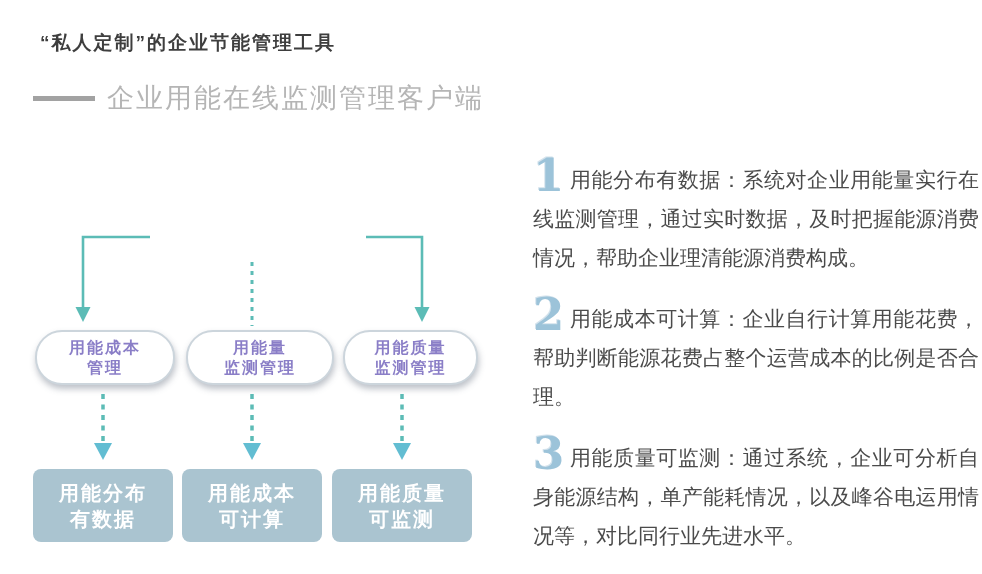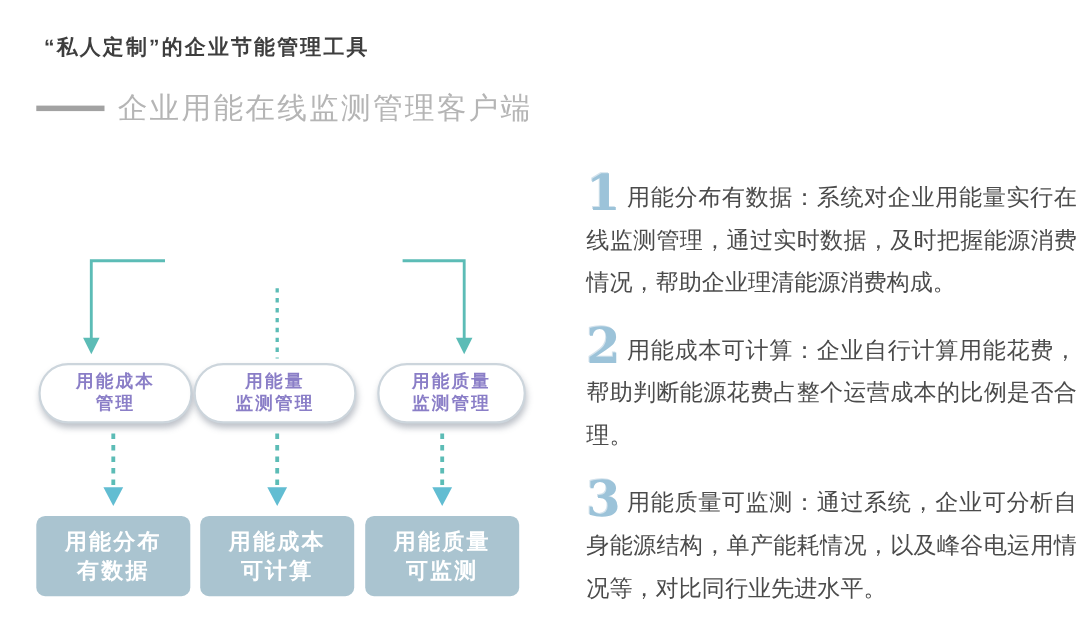--- a/index.html
+++ b/index.html
@@ -94,21 +94,21 @@
   .pill span {
     display: block;
     color: #8a7ec7;
     font-size: 16px;
     font-weight: bold;
     letter-spacing: 2px;
     line-height: 20px;
     white-space: nowrap;
   }
   .pill-1 { left: 35px;  width: 140px; }
-  .pill-2 { left: 176px; width: 148px; }
+  .pill-2 { left: 186px; width: 148px; }
   .pill-3 { left: 343px; width: 135px; }
 
   .leaf {
     position: absolute;
     top: 469px;
     height: 73px;
     width: 140px;
     background: #aac4d0;
     border-radius: 8px;
     display: flex;

